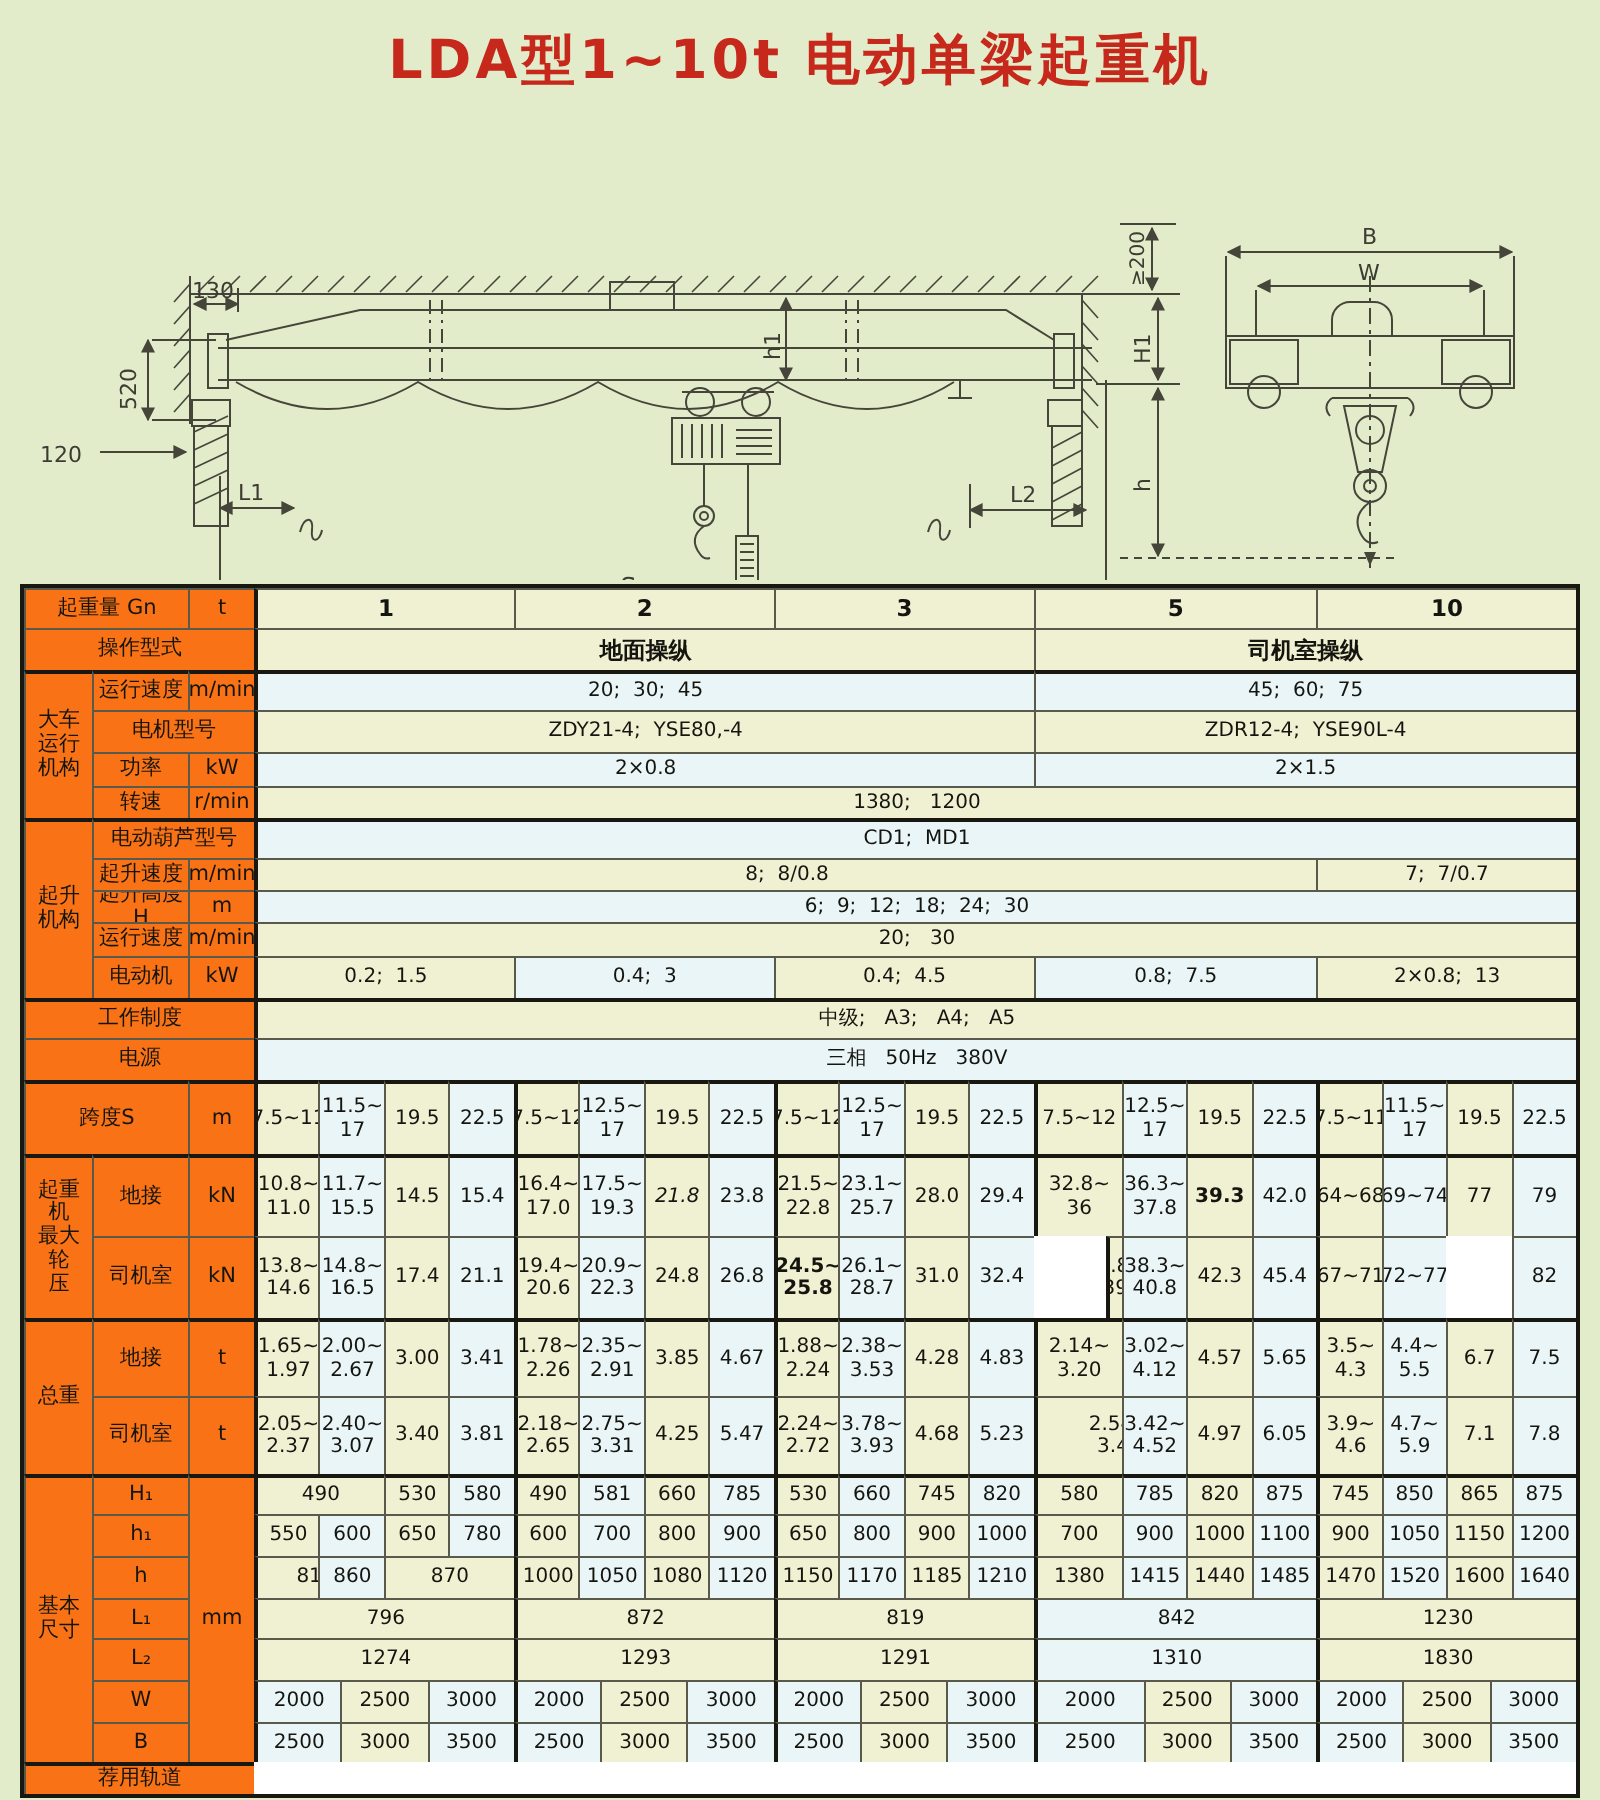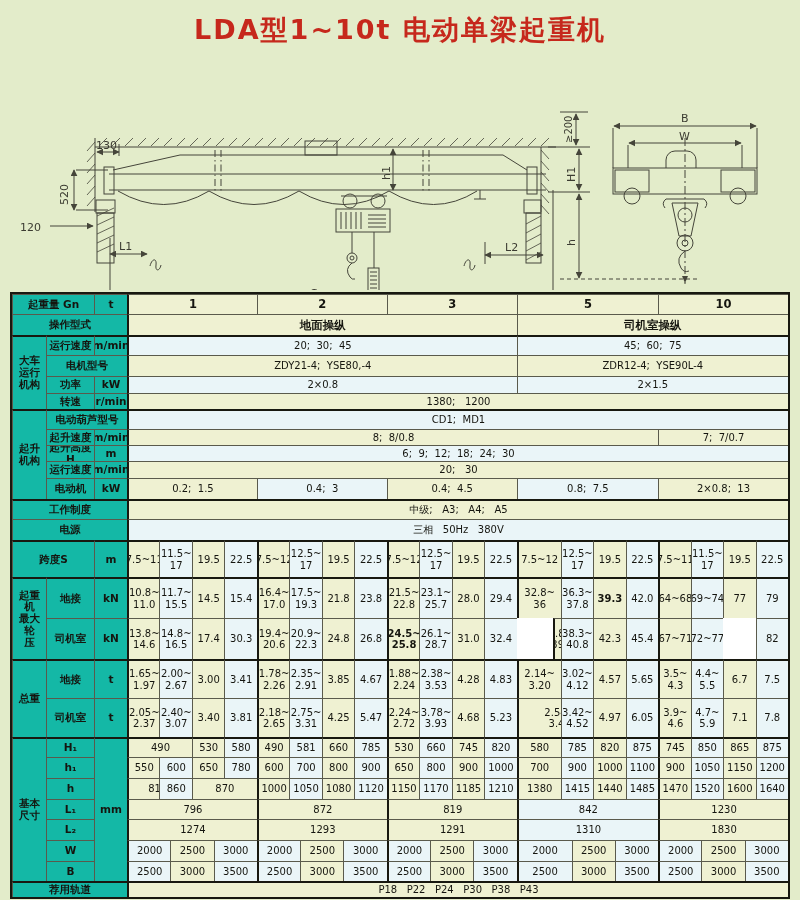--- a/index.html
+++ b/index.html
@@ -7,21 +7,21 @@
         font-family:"DejaVu Sans",sans-serif;}
   #page-title{position:absolute;top:12px;left:0;width:800px;text-align:center;
         font-size:27px;font-weight:bold;color:#c6281c;letter-spacing:2px;}
   #crane-drawing{position:absolute;left:0;top:50px;}
   #spec-table{position:absolute;left:10px;top:292px;width:780px;height:607px;
         display:grid;grid-template-columns:34px 48px 33px repeat(60,1fr);
         border:2px solid #181810;background:#fff;box-sizing:border-box;}
   .cell{box-sizing:border-box;border-left:1px solid #5a5a4c;border-top:1px solid #5a5a4c;
         display:flex;align-items:center;justify-content:center;text-align:center;
         white-space:pre-wrap;line-height:1.12;overflow:hidden;color:#15150f;padding:0 1px;}
-  .hd{background:#14b8a6;font-weight:bold;font-size:10.5px;}
+  .hd{background:#f97316;font-weight:normal;font-size:10.5px;}
   .cy{background:#eff1d2;font-weight:bold;font-size:11.5px;}
   .y{background:#eff1d2;font-size:10px;}
   .b{background:#eaf5f8;font-size:10px;}
   .tt{border-top:2px solid #181810;}
   .tl{border-left:2px solid #181810;}
   text{font-family:"DejaVu Sans",sans-serif;}
 </style>
 </head>
 <body>
 
@@ -218,21 +218,21 @@
       <div class="cell y tl tt" style="grid-area: 15 / 4 / span 1 / span 3;">10.8~
 11.0</div>
       <div class="cell b tt" style="grid-area: 15 / 7 / span 1 / span 3;">11.7~
 15.5</div>
       <div class="cell y tt" style="grid-area: 15 / 10 / span 1 / span 3;">14.5</div>
       <div class="cell b tt" style="grid-area: 15 / 13 / span 1 / span 3;">15.4</div>
       <div class="cell y tl tt" style="grid-area: 15 / 16 / span 1 / span 3;">16.4~
 17.0</div>
       <div class="cell b tt" style="grid-area: 15 / 19 / span 1 / span 3;">17.5~
 19.3</div>
-      <div class="cell y tt" style="grid-area: 15 / 22 / span 1 / span 3;">21.8</div>
+      <div class="cell y tt" style="grid-area: 15 / 22 / span 1 / span 3; font-style: italic;">21.8</div>
       <div class="cell b tt" style="grid-area: 15 / 25 / span 1 / span 3;">23.8</div>
       <div class="cell y tl tt" style="grid-area: 15 / 28 / span 1 / span 3;">21.5~
 22.8</div>
       <div class="cell b tt" style="grid-area: 15 / 31 / span 1 / span 3;">23.1~
 25.7</div>
       <div class="cell y tt" style="grid-area: 15 / 34 / span 1 / span 3;">28.0</div>
       <div class="cell b tt" style="grid-area: 15 / 37 / span 1 / span 3;">29.4</div>
       <div class="cell y tl tt" style="grid-area: 15 / 40 / span 1 / span 3;">32.8~
 36</div>
       <div class="cell b tt" style="grid-area: 15 / 43 / span 1 / span 3;">36.3~
@@ -243,21 +243,21 @@
       <div class="cell b tt" style="grid-area: 15 / 55 / span 1 / span 3;">69~74</div>
       <div class="cell y tt" style="grid-area: 15 / 58 / span 1 / span 3;">77</div>
       <div class="cell b tt" style="grid-area: 15 / 61 / span 1 / span 3;">79</div>
       <div class="cell hd" style="grid-area: 16 / 2 / span 1 / 3;">司机室</div>
       <div class="cell hd" style="grid-area: 16 / 3 / span 1 / 4;">kN</div>
       <div class="cell y tl" style="grid-area: 16 / 4 / span 1 / span 3;">13.8~
 14.6</div>
       <div class="cell b" style="grid-area: 16 / 7 / span 1 / span 3;">14.8~
 16.5</div>
       <div class="cell y" style="grid-area: 16 / 10 / span 1 / span 3;">17.4</div>
-      <div class="cell b" style="grid-area: 16 / 13 / span 1 / span 3;">30.3</div>
+      <div class="cell b" style="grid-area: 16 / 13 / span 1 / span 3;">21.1</div>
       <div class="cell y tl" style="grid-area: 16 / 16 / span 1 / span 3;">19.4~
 20.6</div>
       <div class="cell b" style="grid-area: 16 / 19 / span 1 / span 3;">20.9~
 22.3</div>
       <div class="cell y" style="grid-area: 16 / 22 / span 1 / span 3;">24.8</div>
       <div class="cell b" style="grid-area: 16 / 25 / span 1 / span 3;">26.8</div>
       <div class="cell y tl" style="grid-area: 16 / 28 / span 1 / span 3; font-weight: bold;">24.5~
 25.8</div>
       <div class="cell b" style="grid-area: 16 / 31 / span 1 / span 3;">26.1~
 28.7</div>
@@ -440,15 +440,14 @@
       <div class="cell b tl" style="grid-area: 25 / 28 / span 1 / span 4;">2500</div>
       <div class="cell y" style="grid-area: 25 / 32 / span 1 / span 4;">3000</div>
       <div class="cell b" style="grid-area: 25 / 36 / span 1 / span 4;">3500</div>
       <div class="cell b tl" style="grid-area: 25 / 40 / span 1 / span 4;">2500</div>
       <div class="cell y" style="grid-area: 25 / 44 / span 1 / span 4;">3000</div>
       <div class="cell b" style="grid-area: 25 / 48 / span 1 / span 4;">3500</div>
       <div class="cell b tl" style="grid-area: 25 / 52 / span 1 / span 4;">2500</div>
       <div class="cell y" style="grid-area: 25 / 56 / span 1 / span 4;">3000</div>
       <div class="cell b" style="grid-area: 25 / 60 / span 1 / span 4;">3500</div>
       <div class="cell hd tt" style="grid-area: 26 / 1 / span 1 / 4;">荐用轨道</div>
-      <div class="cell y tl tt" style="grid-area: 26 / 4 / span 1 / span 60;">P18   P22   P24   P30   P38   P43</div>
     </div>
 </div>
 
 </body></html>

